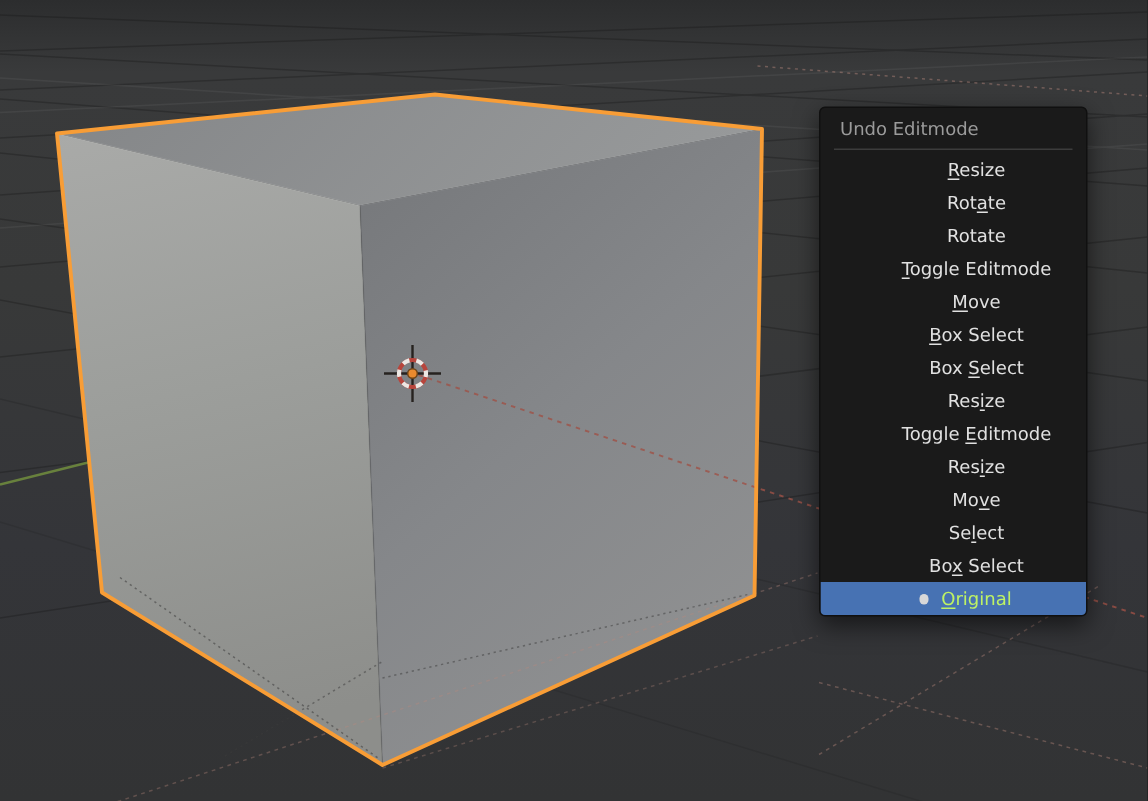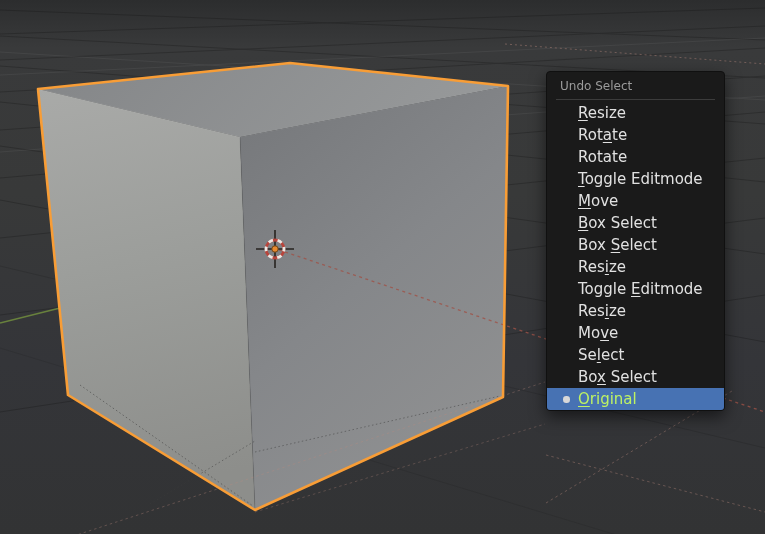--- a/index.html
+++ b/index.html
@@ -19,21 +19,21 @@
     z-index:10;overflow:hidden;
   }
   .menu-header{
     height:27px;line-height:29px;padding-left:13px;
     font-size:12px;color:#9b9b9b;
     white-space:nowrap;
   }
   .menu-sep{height:1px;background:#3c3c3c;margin:0 9px 2px 9px;}
   .menu-item{
     height:22px;display:flex;align-items:center;padding-left:13px;
-    font-size:15px;color:#e1e1e1;cursor:pointer;white-space:nowrap;
+    font-size:12px;color:#e1e1e1;cursor:pointer;white-space:nowrap;justify-content:center;
   }
   .menu-item.selected{background:var(--highlight,#4772b3);color:#bef264;}
   .menu-item .label u{text-decoration-thickness:1px;text-underline-offset:2px;}
   .bullet{width:13px;height:13px;margin-right:5px;position:relative;flex:0 0 13px;}
   .bullet.on::after{
     content:"";position:absolute;left:3px;top:3.5px;width:6.5px;height:6.5px;
     border-radius:50%;background:#d8d8d8;
   }
 </style>
 </head>
@@ -122,21 +122,21 @@
     <g>
       <line x1="275" y1="230" x2="275" y2="268" stroke="#26221f" stroke-width="1.6"></line>
       <line x1="256" y1="249" x2="294" y2="249" stroke="#26221f" stroke-width="1.6"></line>
       <circle cx="275" cy="249" r="9" fill="none" stroke="#b8453c" stroke-width="2.8"></circle>
       <circle cx="275" cy="249" r="9" fill="none" stroke="#ece8e4" stroke-width="2.8" stroke-dasharray="4.71,4.71" stroke-dashoffset="2.35"></circle>
       <circle cx="275" cy="249" r="3.2" fill="#e98a2e" stroke="#6e4418" stroke-width="1"></circle>
     </g>
   </svg>
 
   <div class="undo-menu">
-    <div class="menu-header">Undo Select</div>
+    <div class="menu-header">Undo Editmode</div>
     <div class="menu-sep"></div>
     <div>
         <div class="menu-item">
           <span class="bullet"></span>
           <span class="label"><u>R</u>esize</span>
         </div>
         <div class="menu-item">
           <span class="bullet"></span>
           <span class="label">Rot<u>a</u>te</span>
         </div>

